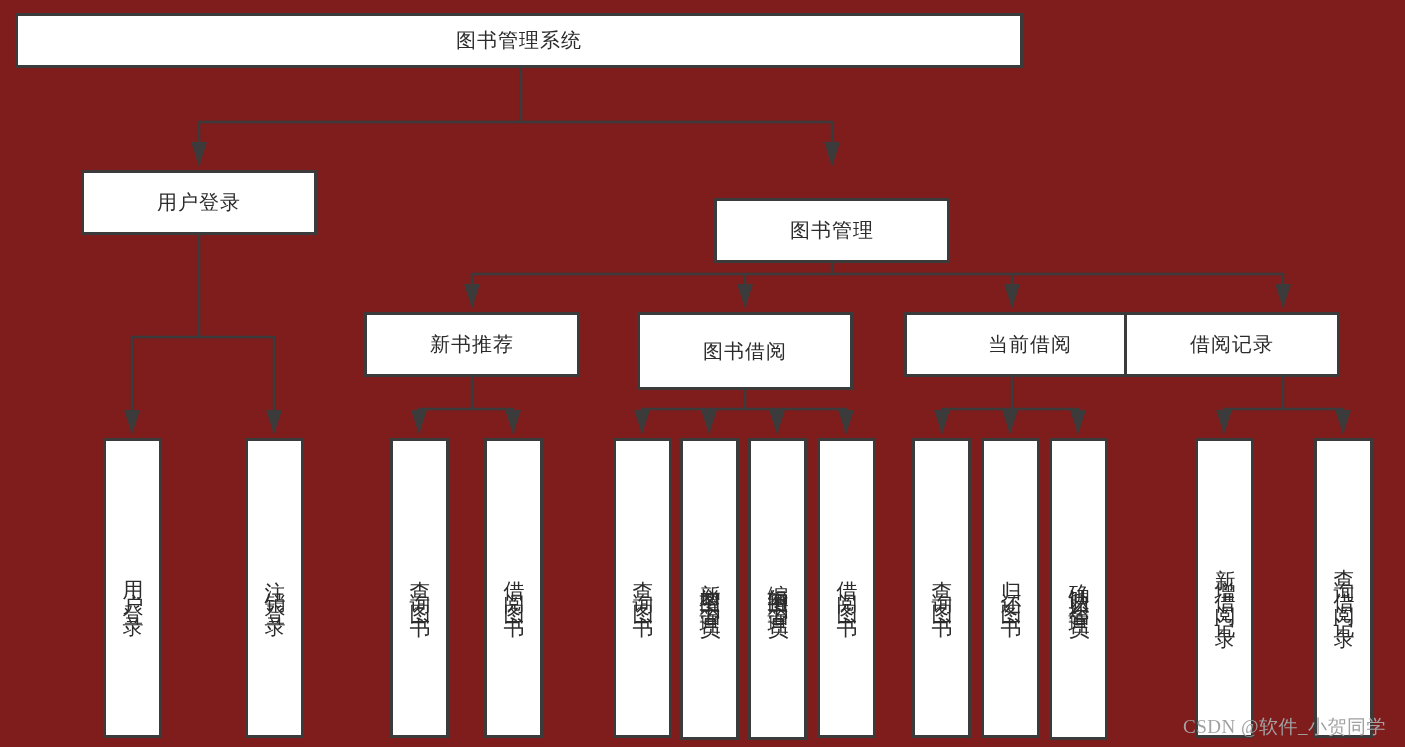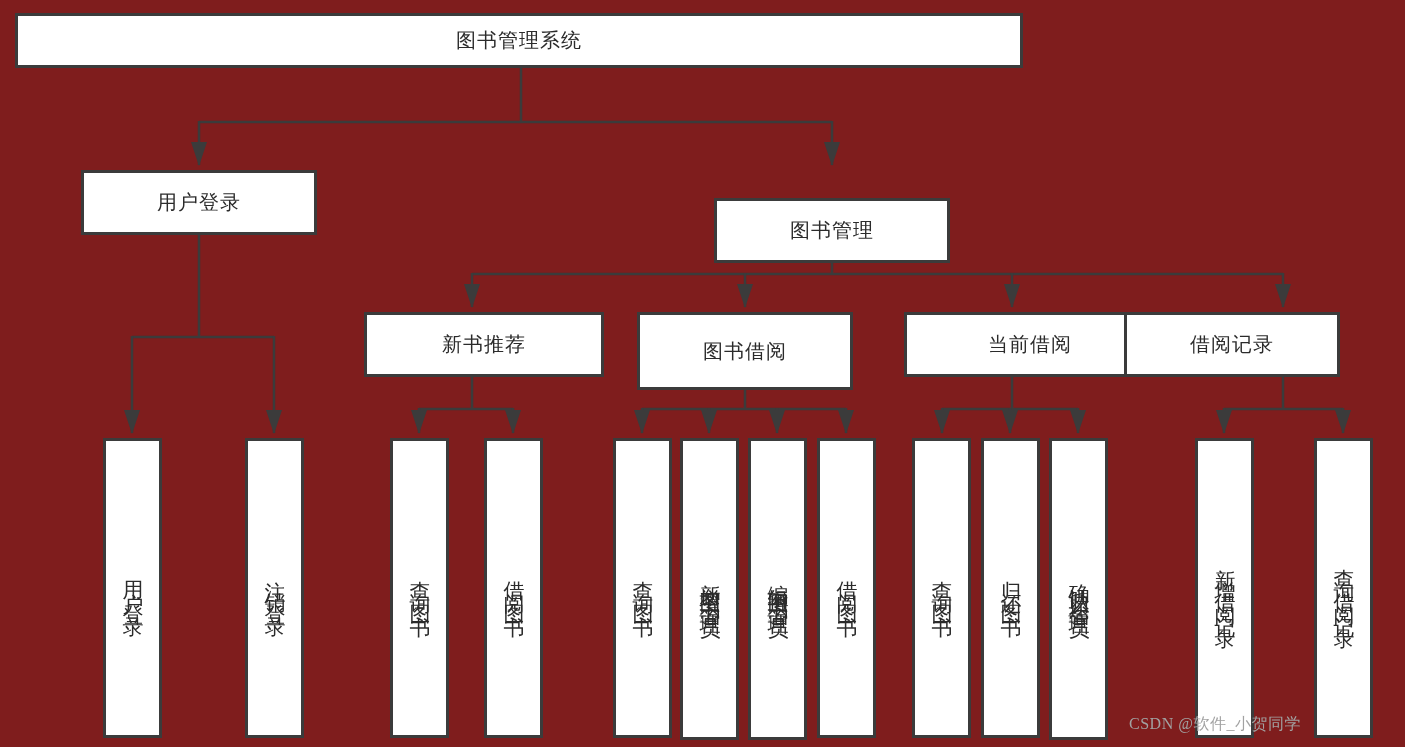--- a/index.html
+++ b/index.html
@@ -13,22 +13,22 @@
     position:absolute;box-sizing:border-box;border:3px solid #3b3b3b;background:#ffffff;
     display:flex;align-items:center;justify-content:center;
     color:#2b2b2b;font-size:20px;letter-spacing:1px;
   }
   .vbox span{
     writing-mode:vertical-rl;text-orientation:mixed;
     font-size:21px;letter-spacing:12px;line-height:1;
   }
   .vbox span.tight{letter-spacing:5px;}
   .watermark{
-    position:absolute;left:1129px;top:714px;z-index:5;
-    color:#a2a2a2;font-size:16px;white-space:nowrap;letter-spacing:0.5px;
+    position:absolute;left:1183px;top:714px;z-index:5;
+    color:#a2a2a2;font-size:19px;white-space:nowrap;letter-spacing:0.5px;
   }
 </style>
 </head>
 <body>
 
 <div class="canvas">
 
   <svg class="connectors" viewBox="0 0 1405 747" xmlns="http://www.w3.org/2000/svg" aria-hidden="true">
     <defs>
       <marker id="ah" viewBox="0 0 24 16" markerWidth="24" markerHeight="16" refX="23" refY="8" orient="auto" markerUnits="userSpaceOnUse">
@@ -74,21 +74,21 @@
     <span>图书管理系统</span>
   </div>
 
   <div class="box" style="left:81px;top:170px;width:236px;height:65px;">
     <span>用户登录</span>
   </div>
   <div class="box" style="left:714px;top:170px;width:236px;height:65px;margin-top:28px;">
     <span>图书管理</span>
   </div>
 
-  <div class="box" style="left:364px;top:312px;width:240px;height:65px;">
+  <div class="box" style="left:364px;top:312px;width:216px;height:65px;">
     <span>新书推荐</span>
   </div>
   <div class="box" style="left:637px;top:312px;width:216px;height:78px;">
     <span>图书借阅</span>
   </div>
   <div class="box" style="left:904px;top:312px;width:252px;height:65px;">
     <span>当前借阅</span>
   </div>
   <div class="box" style="left:1124px;top:312px;width:216px;height:65px;">
     <span>借阅记录</span>

